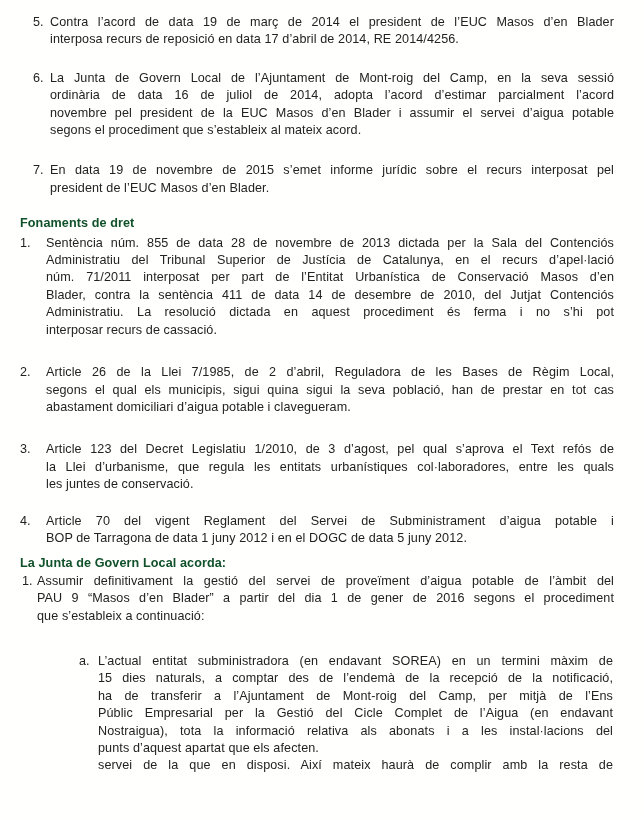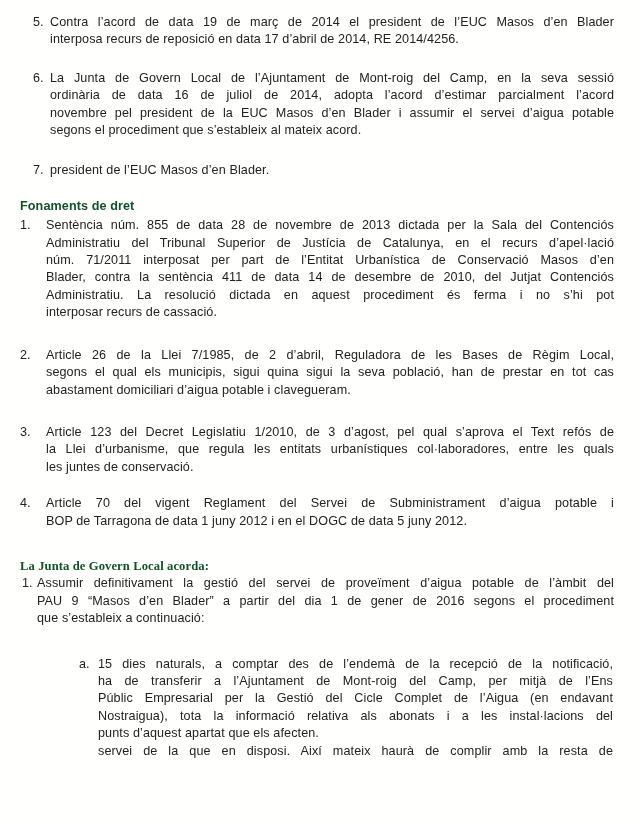--- a/index.html
+++ b/index.html
@@ -59,21 +59,21 @@
 
   
   .b0  { margin-top: 14px; }
   .b1  { margin-top: 21px; }
   .b2  { margin-top: 23px; }
   .b3  { margin-top: 18px; }
   .b4  { margin-top: 2px;  }
   .b5  { margin-top: 25px; }
   .b6  { margin-top: 25px; }
   .b7  { margin-top: 19px; }
-  .b8  { margin-top: 28px; font-family: Liberation Serif, serif; }
+  .b8  { margin-top: 8px; }
   .b9  { margin-top: 0px;  }
   .b10 { margin-top: 28px; }
 </style>
 </head>
 <body>
 
 <div class="page">
   <div class="scan-layer">
 
     <div class="block li-main b0">
@@ -90,20 +90,21 @@
           <div class="jline">La Junta de Govern Local de l’Ajuntament de Mont-roig del Camp, en la seva sessió</div>
           <div class="jline">ordinària de data 16 de juliol de 2014, adopta l’acord d’estimar parcialment l’acord</div>
           <div class="jline">novembre pel president de la EUC Masos d’en Blader i assumir el servei d’aigua potable</div>
           <div class="jline last">segons el procediment que s’estableix al mateix acord.</div>
         </div>
     </div>
 
     <div class="block li-main b2">
       <span class="marker">7.</span>
       <div class="lines">
+          <div class="jline">En data 19 de novembre de 2015 s’emet informe jurídic sobre el recurs interposat pel</div>
           <div class="jline last">president de l’EUC Masos d’en Blader.</div>
         </div>
     </div>
 
     <div class="block heading b3">Fonaments de dret</div>
 
     <div class="block li-fon b4">
       <span class="marker">1.</span>
       <div class="lines">
           <div class="jline">Sentència núm. 855 de data 28 de novembre de 2013 dictada per la Sala del Contenciós</div>
@@ -148,20 +149,21 @@
       <div class="lines">
           <div class="jline">Assumir definitivament la gestió del servei de proveïment d’aigua potable de l’àmbit del</div>
           <div class="jline">PAU 9 “Masos d’en Blader” a partir del dia 1 de gener de 2016 segons el procediment</div>
           <div class="jline last">que s’estableix a continuació:</div>
         </div>
     </div>
 
     <div class="block li-sub b10">
       <span class="marker">a.</span>
       <div class="lines">
+          <div class="jline">L’actual entitat subministradora (en endavant SOREA) en un termini màxim de</div>
           <div class="jline">15 dies naturals, a comptar des de l’endemà de la recepció de la notificació,</div>
           <div class="jline">ha de transferir a l’Ajuntament de Mont-roig del Camp, per mitjà de l’Ens</div>
           <div class="jline">Públic Empresarial per la Gestió del Cicle Complet de l’Aigua (en endavant</div>
           <div class="jline">Nostraigua), tota la informació relativa als abonats i a les instal·lacions del</div>
           <div class="jline last">punts d’aquest apartat que els afecten.</div>
           <div class="jline">servei de la que en disposi. Així mateix haurà de complir amb la resta de</div>
         </div>
     </div>
 
   </div>

